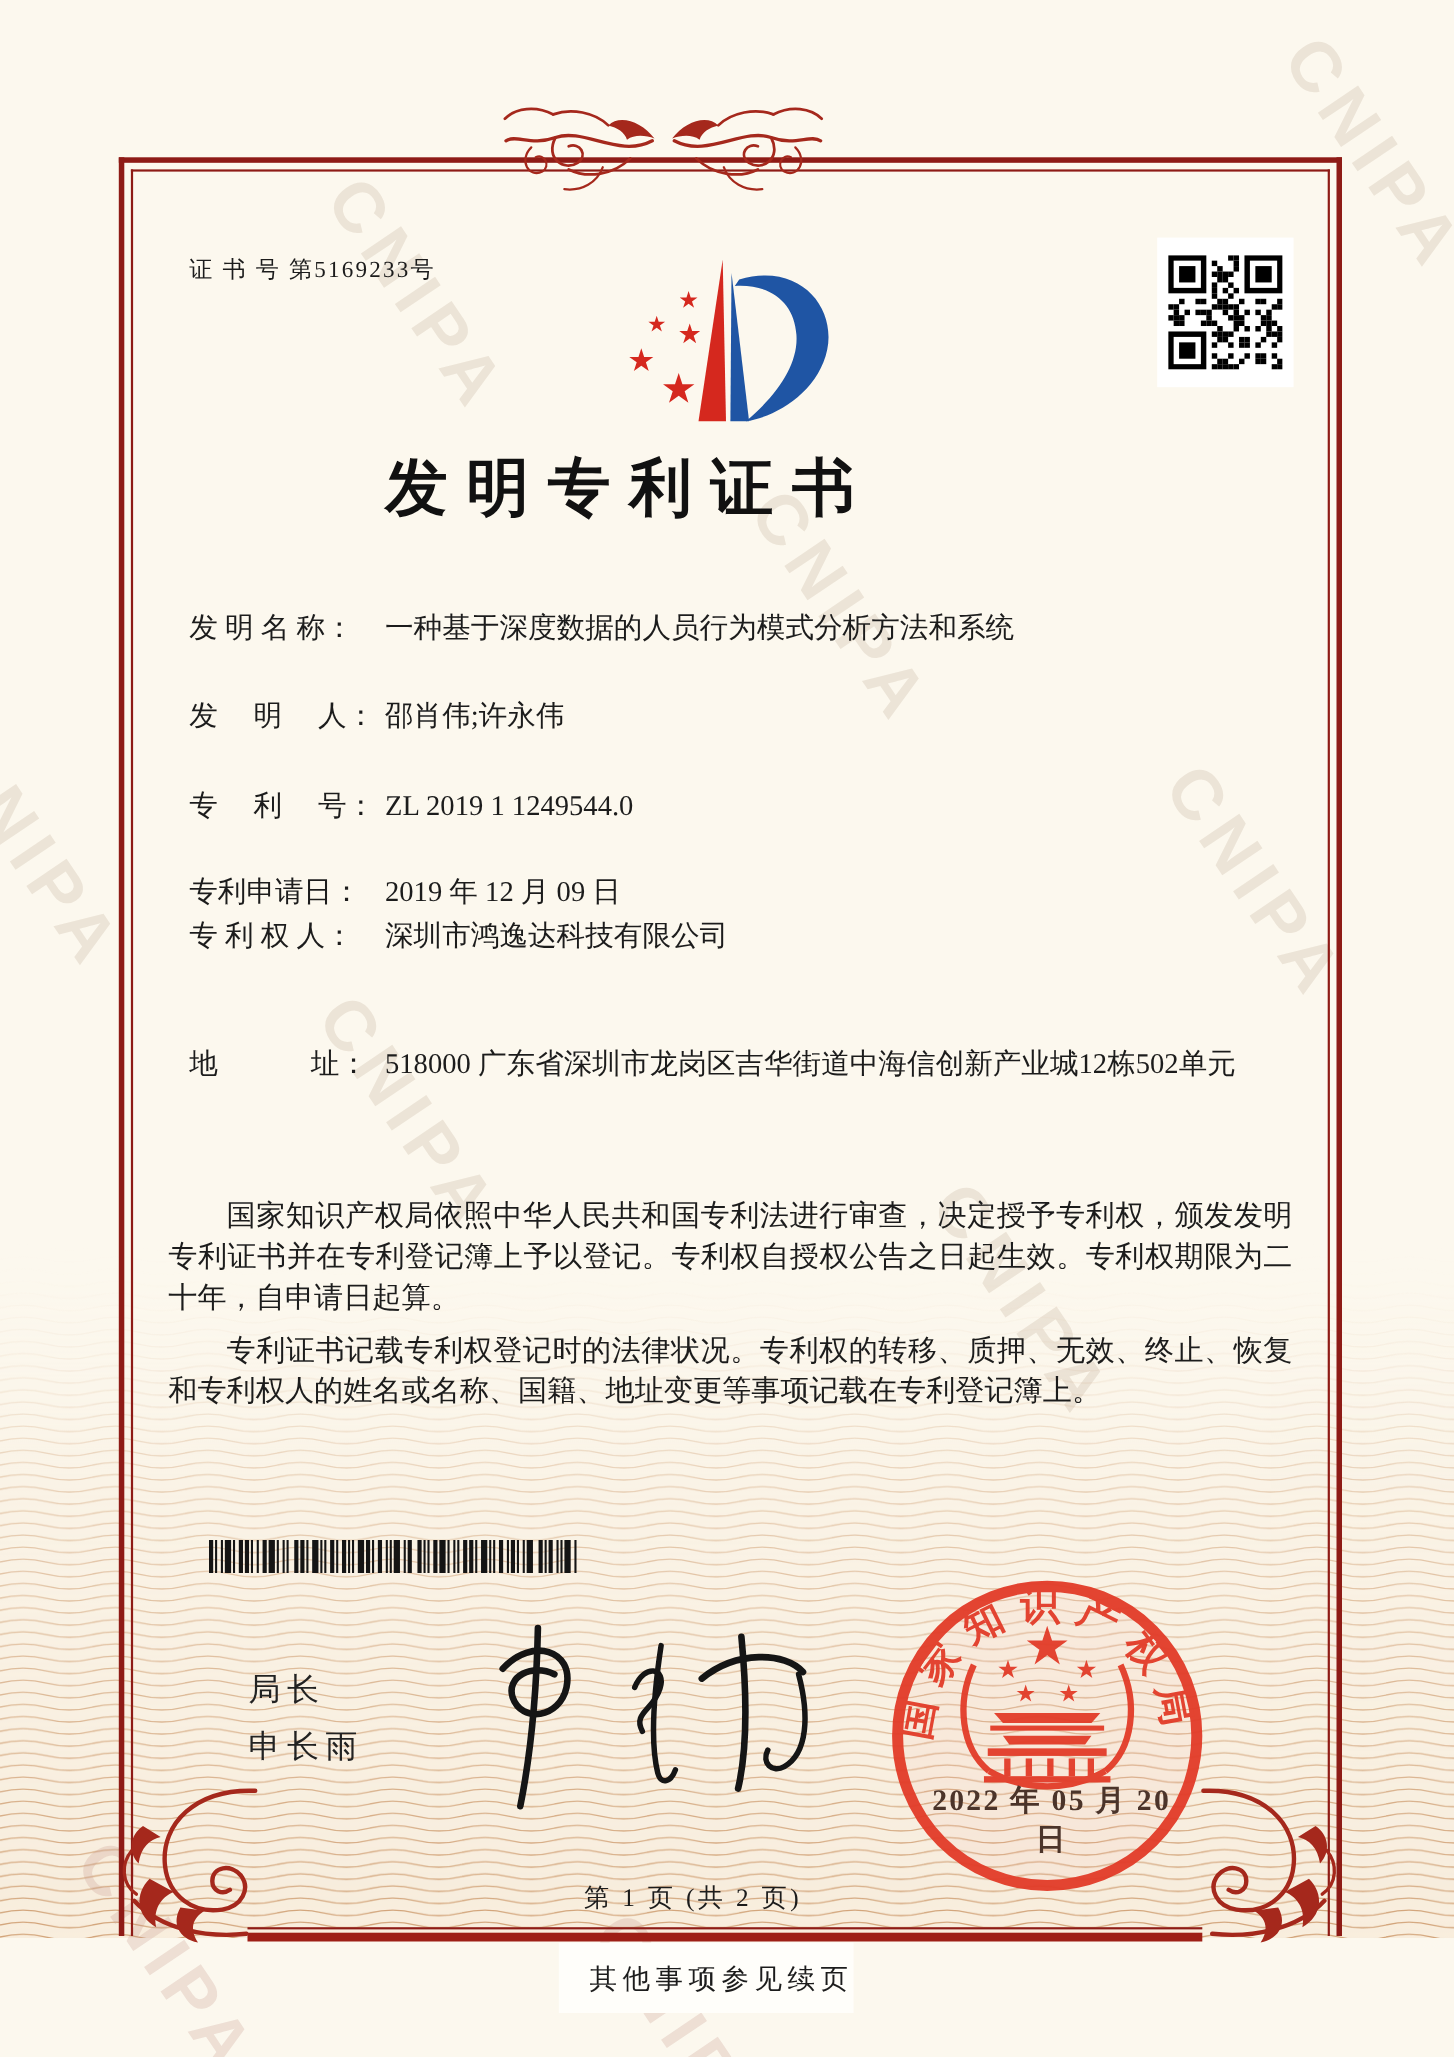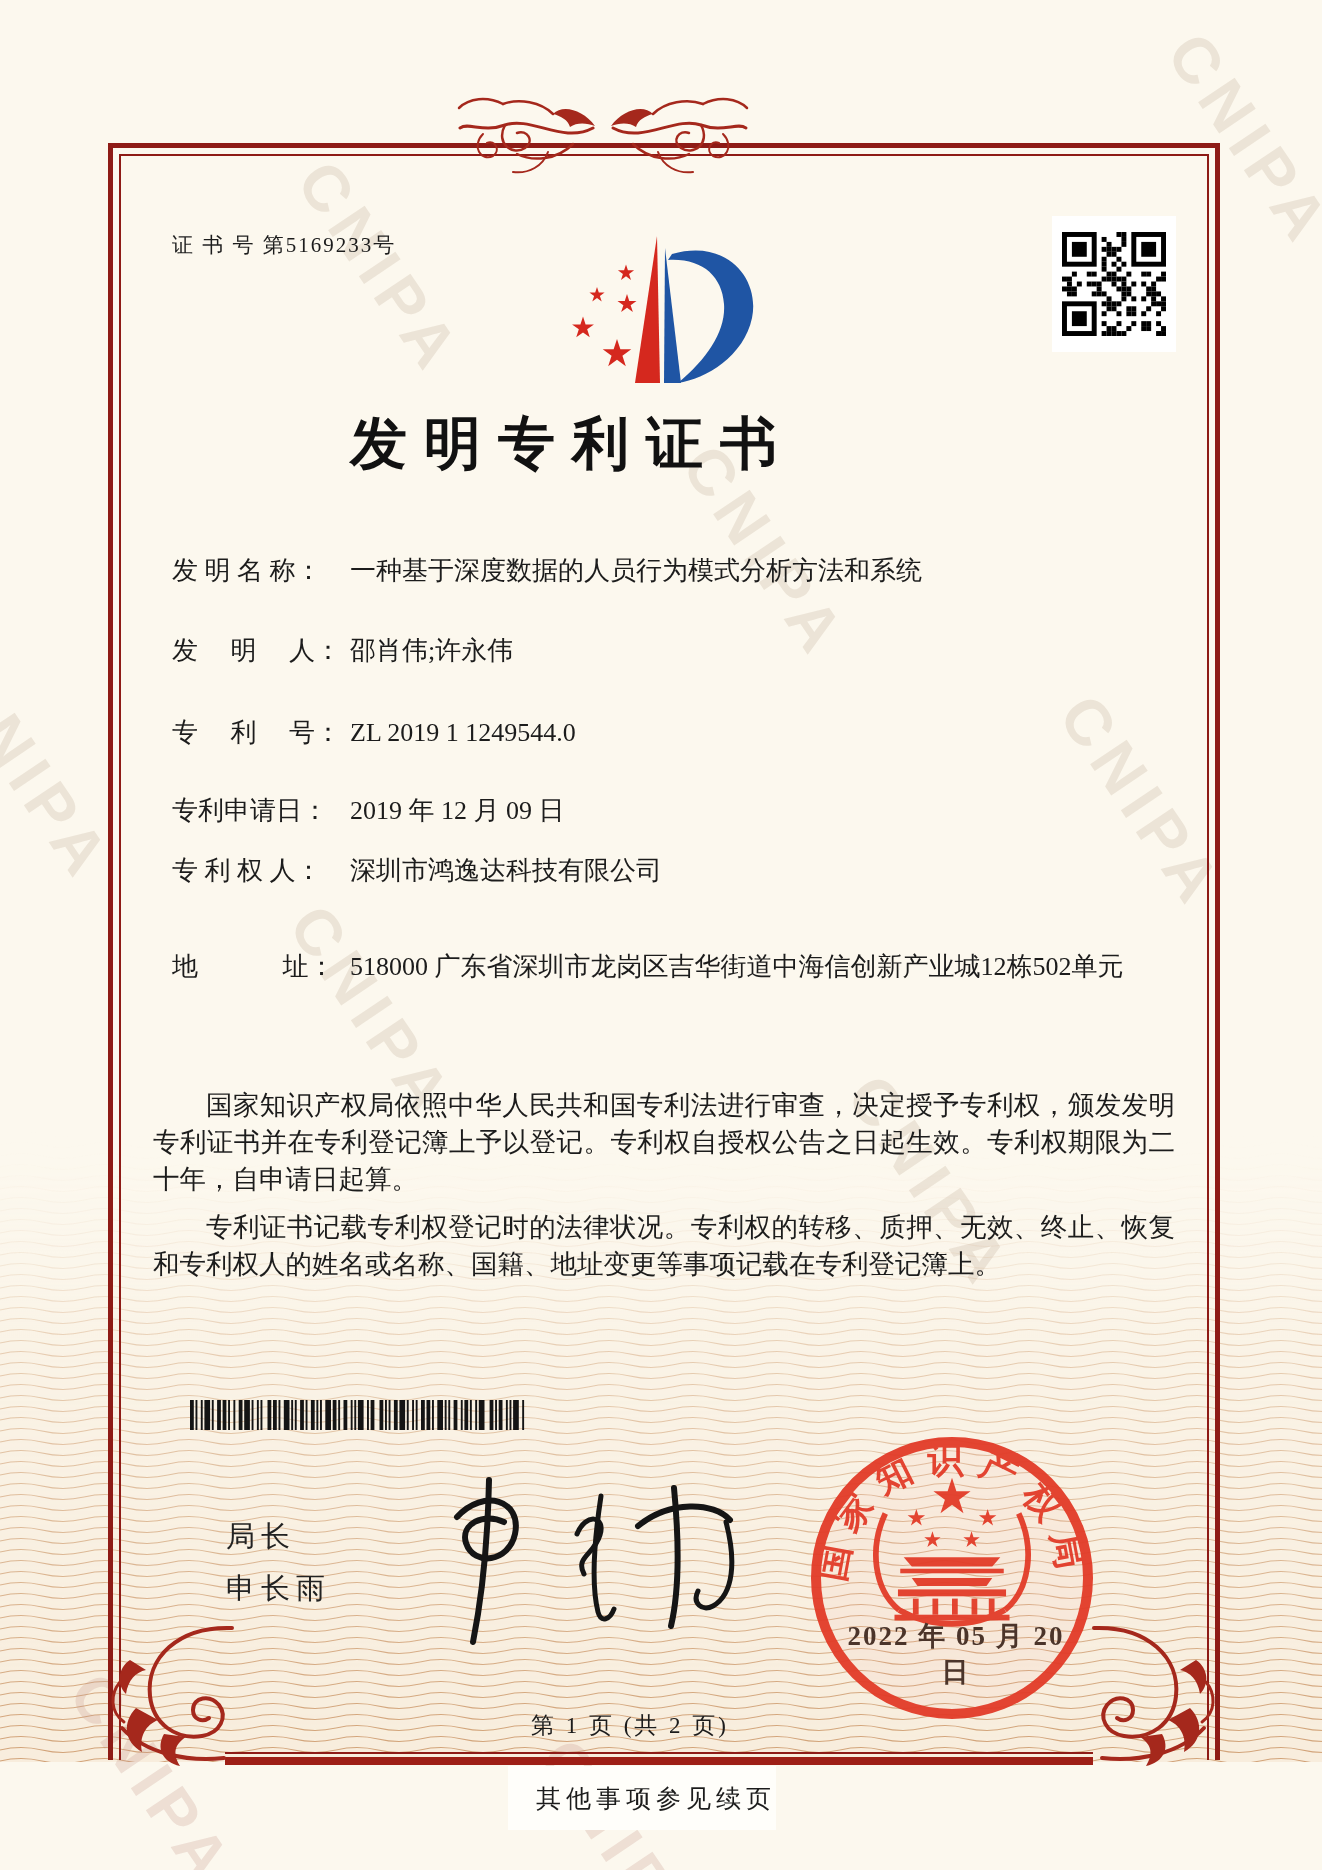--- a/index.html
+++ b/index.html
@@ -302,21 +302,21 @@
   </div>
   <div class="frow" style="top:632px">
     <span class="flabel">发　 明　 人：</span><span class="fvalue">邵肖伟;许永伟</span>
   </div>
   <div class="frow" style="top:714px">
     <span class="flabel">专　 利　 号：</span><span class="fvalue">ZL 2019 1 1249544.0</span>
   </div>
   <div class="frow" style="top:792px">
     <span class="flabel">专利申请日：</span><span class="fvalue">2019 年 12 月 09 日</span>
   </div>
-  <div class="frow" style="top:852px">
+  <div class="frow" style="top:832px">
     <span class="flabel">专 利 权 人：</span><span class="fvalue">深圳市鸿逸达科技有限公司</span>
   </div>
   <div class="frow" style="top:948px">
     <span class="flabel">地　　　 址：</span><span class="fvalue">518000 广东省深圳市龙岗区吉华街道中海信创新产业城12栋502单元</span>
   </div>
 
   <div class="abs paras">
     <p>国家知识产权局依照中华人民共和国专利法进行审查，决定授予专利权，颁发发明专利证书并在专利登记簿上予以登记。专利权自授权公告之日起生效。专利权期限为二十年，自申请日起算。</p>
     <p>专利证书记载专利权登记时的法律状况。专利权的转移、质押、无效、终止、恢复和专利权人的姓名或名称、国籍、地址变更等事项记载在专利登记簿上。</p>
   </div>

